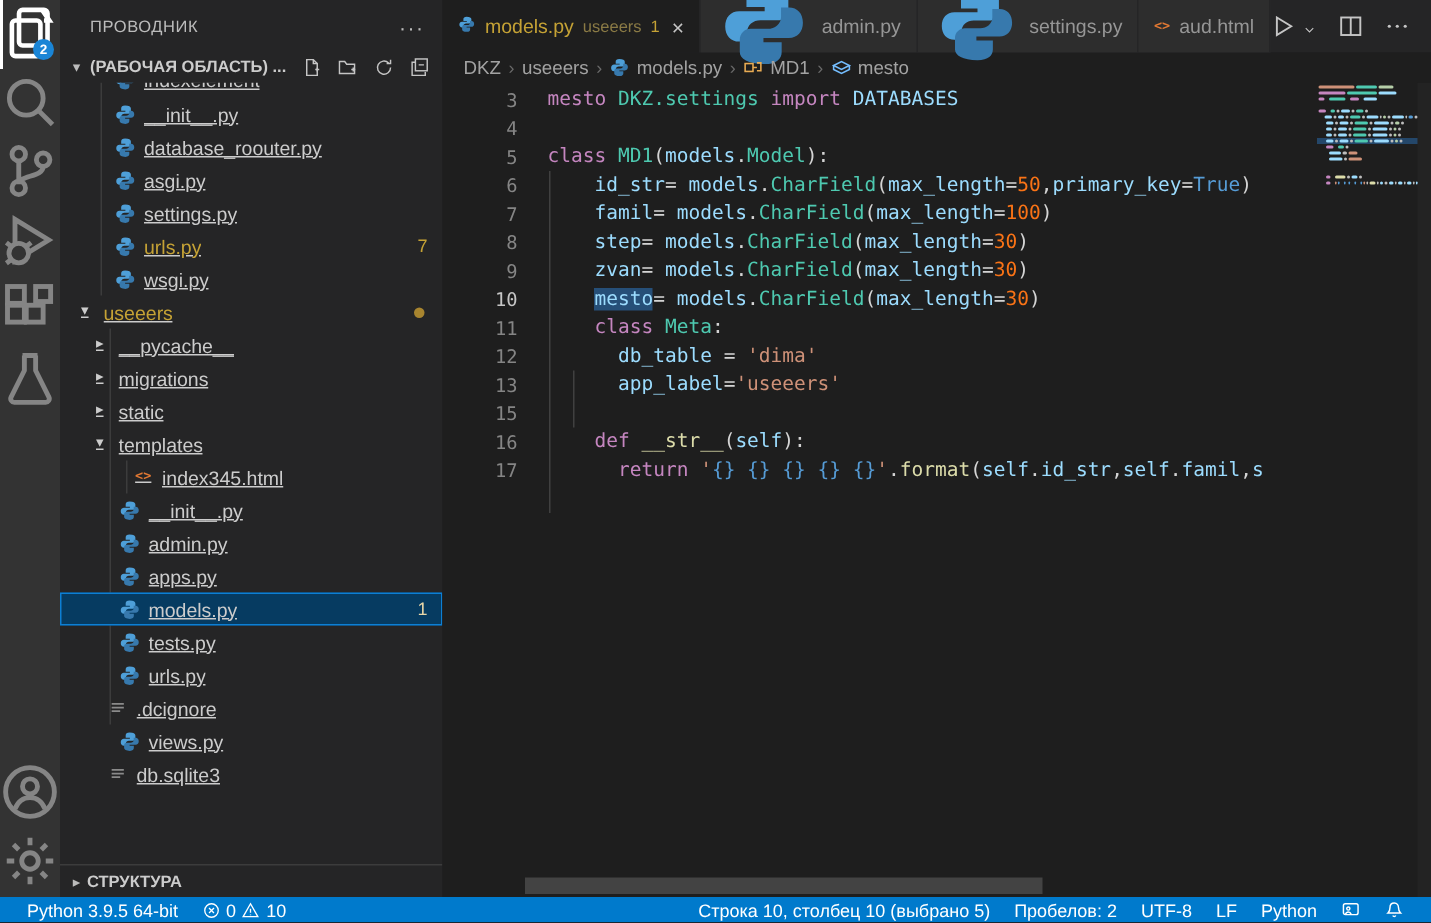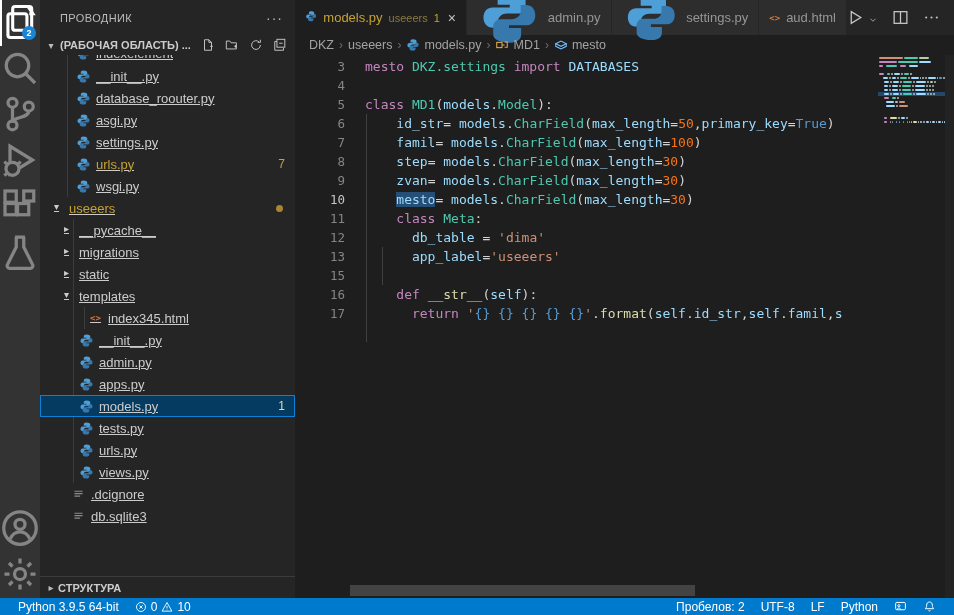--- a/index.html
+++ b/index.html
@@ -357,39 +357,39 @@
           <div class="row-inner">
             <span class="f-icon">
               <svg viewBox="0 0 16 16" xmlns="http://www.w3.org/2000/svg" fill="none" stroke="currentColor" stroke-width="1.2" style="width: 100%; height: 100%;">
                 <path d="M7.9 1.5c-2 0-2.8.9-2.8 2v1.6h3v.7H3.9C2.5 5.8 1.6 6.8 1.6 8.3s.9 2.5 2.3 2.5h1.3V9.3c0-1.2 1-2 2.2-2h2.8c1 0 1.8-.8 1.8-1.8V3.5c0-1.1-1.4-2-4.1-2z" fill="#4e9fd8" stroke="none"></path>
                 <path d="M8.1 14.5c2 0 2.8-.9 2.8-2v-1.6h-3v-.7h4.2c1.4 0 2.3-1 2.3-2.5s-.9-2.5-2.3-2.5h-1.3v1.5c0 1.2-1 2-2.2 2H5.8c-1 0-1.8.8-1.8 1.8v2c0 1.1 1.4 2 4.1 2z" fill="#3779ad" stroke="none"></path>
               </svg>
             </span>
             <span class="label">urls.py</span>
           </div>
         </div>
-        <div class="tree-row k-app-file">
-          <div class="row-inner">
-            <span class="f-icon">
-              <svg viewBox="0 0 16 16" xmlns="http://www.w3.org/2000/svg" fill="none" stroke="currentColor" stroke-width="1.2" style="width: 100%; height: 100%;">
-                <path d="M7.9 1.5c-2 0-2.8.9-2.8 2v1.6h3v.7H3.9C2.5 5.8 1.6 6.8 1.6 8.3s.9 2.5 2.3 2.5h1.3V9.3c0-1.2 1-2 2.2-2h2.8c1 0 1.8-.8 1.8-1.8V3.5c0-1.1-1.4-2-4.1-2z" fill="#4e9fd8" stroke="none"></path>
-                <path d="M8.1 14.5c2 0 2.8-.9 2.8-2v-1.6h-3v-.7h4.2c1.4 0 2.3-1 2.3-2.5s-.9-2.5-2.3-2.5h-1.3v1.5c0 1.2-1 2-2.2 2H5.8c-1 0-1.8.8-1.8 1.8v2c0 1.1 1.4 2 4.1 2z" fill="#3779ad" stroke="none"></path>
-              </svg>
-            </span>
-            <span class="label">views.py</span>
-          </div>
-        </div>
         <div class="tree-row k-ws-file">
           <div class="row-inner">
             <span class="f-icon">
               <svg viewBox="0 0 16 16" xmlns="http://www.w3.org/2000/svg" style="width: 13px; height: 13px; fill: none; stroke-width: 1.4;">
                 <path d="M3 4h10M3 7h10M3 10h7" stroke="#8a8a8a"></path>
               </svg>
             </span>
             <span class="label">.dcignore</span>
+          </div>
+        </div>
+        <div class="tree-row k-app-file">
+          <div class="row-inner">
+            <span class="f-icon">
+              <svg viewBox="0 0 16 16" xmlns="http://www.w3.org/2000/svg" fill="none" stroke="currentColor" stroke-width="1.2" style="width: 100%; height: 100%;">
+                <path d="M7.9 1.5c-2 0-2.8.9-2.8 2v1.6h3v.7H3.9C2.5 5.8 1.6 6.8 1.6 8.3s.9 2.5 2.3 2.5h1.3V9.3c0-1.2 1-2 2.2-2h2.8c1 0 1.8-.8 1.8-1.8V3.5c0-1.1-1.4-2-4.1-2z" fill="#4e9fd8" stroke="none"></path>
+                <path d="M8.1 14.5c2 0 2.8-.9 2.8-2v-1.6h-3v-.7h4.2c1.4 0 2.3-1 2.3-2.5s-.9-2.5-2.3-2.5h-1.3v1.5c0 1.2-1 2-2.2 2H5.8c-1 0-1.8.8-1.8 1.8v2c0 1.1 1.4 2 4.1 2z" fill="#3779ad" stroke="none"></path>
+              </svg>
+            </span>
+            <span class="label">views.py</span>
           </div>
         </div>
         <div class="tree-row k-ws-file">
           <div class="row-inner">
             <span class="f-icon">
               <svg viewBox="0 0 16 16" xmlns="http://www.w3.org/2000/svg" style="width: 13px; height: 13px; fill: none; stroke-width: 1.4;">
                 <path d="M3 4h10M3 7h10M3 10h7" stroke="#8a8a8a"></path>
               </svg>
             </span>
             <span class="label">db.sqlite3</span>
@@ -685,20 +685,23 @@
           <span>0</span>
           <span class="f-icon" style="width: 12px; height: 12px;"><svg viewBox="0 0 16 16" xmlns="http://www.w3.org/2000/svg" fill="none" stroke="currentColor" stroke-width="1.2" style="width: 100%; height: 100%;">
               <path d="M8 2L14.5 13.5h-13z"></path>
               <path d="M8 6.5v3.5M8 11.5v.8"></path>
             </svg></span>
           <span>10</span>
         </div>
       </div>
     <div class="st-right" id="stRight">
         <div class="st-item">
+          <span>Строка 10, столбец 10 (выбрано 5)</span>
+        </div>
+        <div class="st-item">
           <span>Пробелов: 2</span>
         </div>
         <div class="st-item">
           <span>UTF-8</span>
         </div>
         <div class="st-item">
           <span>LF</span>
         </div>
         <div class="st-item">
           <span>Python</span>

